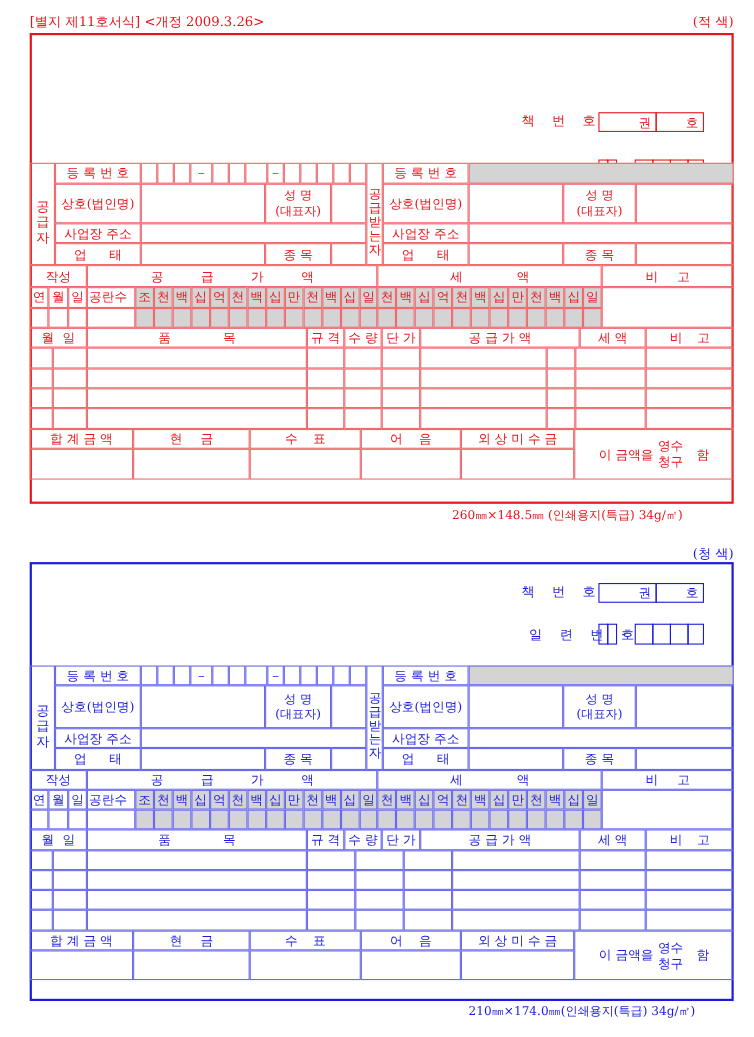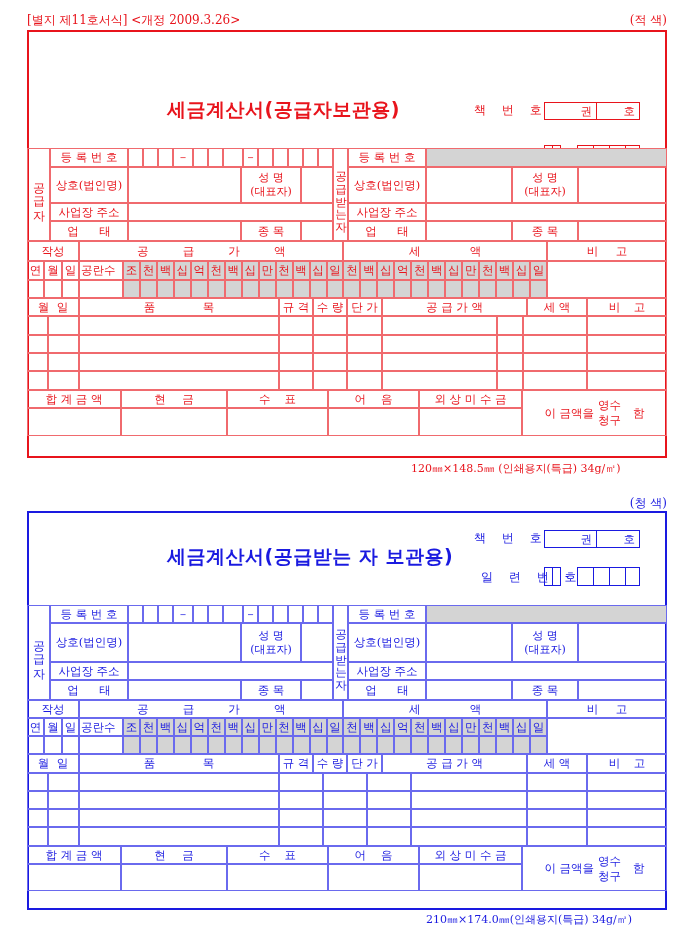--- a/index.html
+++ b/index.html
@@ -19,21 +19,20 @@
 </style>
 </head>
 <body>
 
 <div class="cap red" style="left:27px;top:12px;">[별지 제11호서식] &lt;개정 2009.3.26&gt;</div>
 <div class="cap red" style="right:18px;top:12px;">(적 색)</div>
 
 <div id="f0" class="form red" style="top:30px;height:428px;">
   <div class="box" style="left:0;top:0;width:640px;height:100%"></div>
 
-  <div class="title" style="left:140px;top:67px">세금계산서(공급자보관용)</div>
   <div class="lbl" style="left:447px;top:72px">책 번 호</div>
   <div class="ab" style="left:517px;top:72px;width:53px;height:18px;justify-content:flex-end;padding-right:4px;border:1px solid var(--c)">
       <span>권</span>
     </div>
   <div class="ab" style="left:569px;top:72px;width:44px;height:18px;justify-content:flex-end;padding-right:4px;border:1px solid var(--c)">
       <span>호</span>
     </div>
   <div class="lbl" style="left:454px;top:116px">일 련 번 호</div>
   <div class="ab" style="left:517px;top:115px;width:9px;height:19px;border:1px solid var(--c)"></div>
   <div class="ab" style="left:525px;top:115px;width:9px;height:19px;border:1px solid var(--c)"></div>
@@ -344,27 +343,26 @@
       <div class="ab " style="left:495px;top:242px;width:145px;height:46px;gap:4px">
         <span>이 금액을</span>
         <span style="display:flex;flex-direction:column;line-height:15px;font-size:11.5px">
           <span>영수</span>
           <span>청구</span>
         </span>
         <span style="margin-left:8px">함</span>
       </div>
     </div>
 </div>
-<div class="cap red" style="left:411px;top:461px;font-size:11px">120㎜×148.5㎜  (인쇄용지(특급) 34g/㎡)</div>
+<div class="cap red" style="left:411px;top:461px;font-size:11px">260㎜×148.5㎜  (인쇄용지(특급) 34g/㎡)</div>
 
 <div class="cap blue" style="right:18px;top:495px;">(청 색)</div>
 <div id="f1" class="form blue" style="top:511px;height:399px;">
   <div class="box" style="left:0;top:0;width:640px;height:100%"></div>
 
-  <div class="title" style="left:140px;top:33px">세금계산서(공급받는 자 보관용)</div>
   <div class="lbl" style="left:447px;top:19px">책 번 호</div>
   <div class="ab" style="left:517px;top:19px;width:53px;height:18px;justify-content:flex-end;padding-right:4px;border:1px solid var(--c)">
       <span>권</span>
     </div>
   <div class="ab" style="left:569px;top:19px;width:44px;height:18px;justify-content:flex-end;padding-right:4px;border:1px solid var(--c)">
       <span>호</span>
     </div>
   <div class="lbl" style="left:454px;top:58px">일 련 번 호</div>
   <div class="ab" style="left:517px;top:56px;width:9px;height:19px;border:1px solid var(--c)"></div>
   <div class="ab" style="left:525px;top:56px;width:9px;height:19px;border:1px solid var(--c)"></div>

